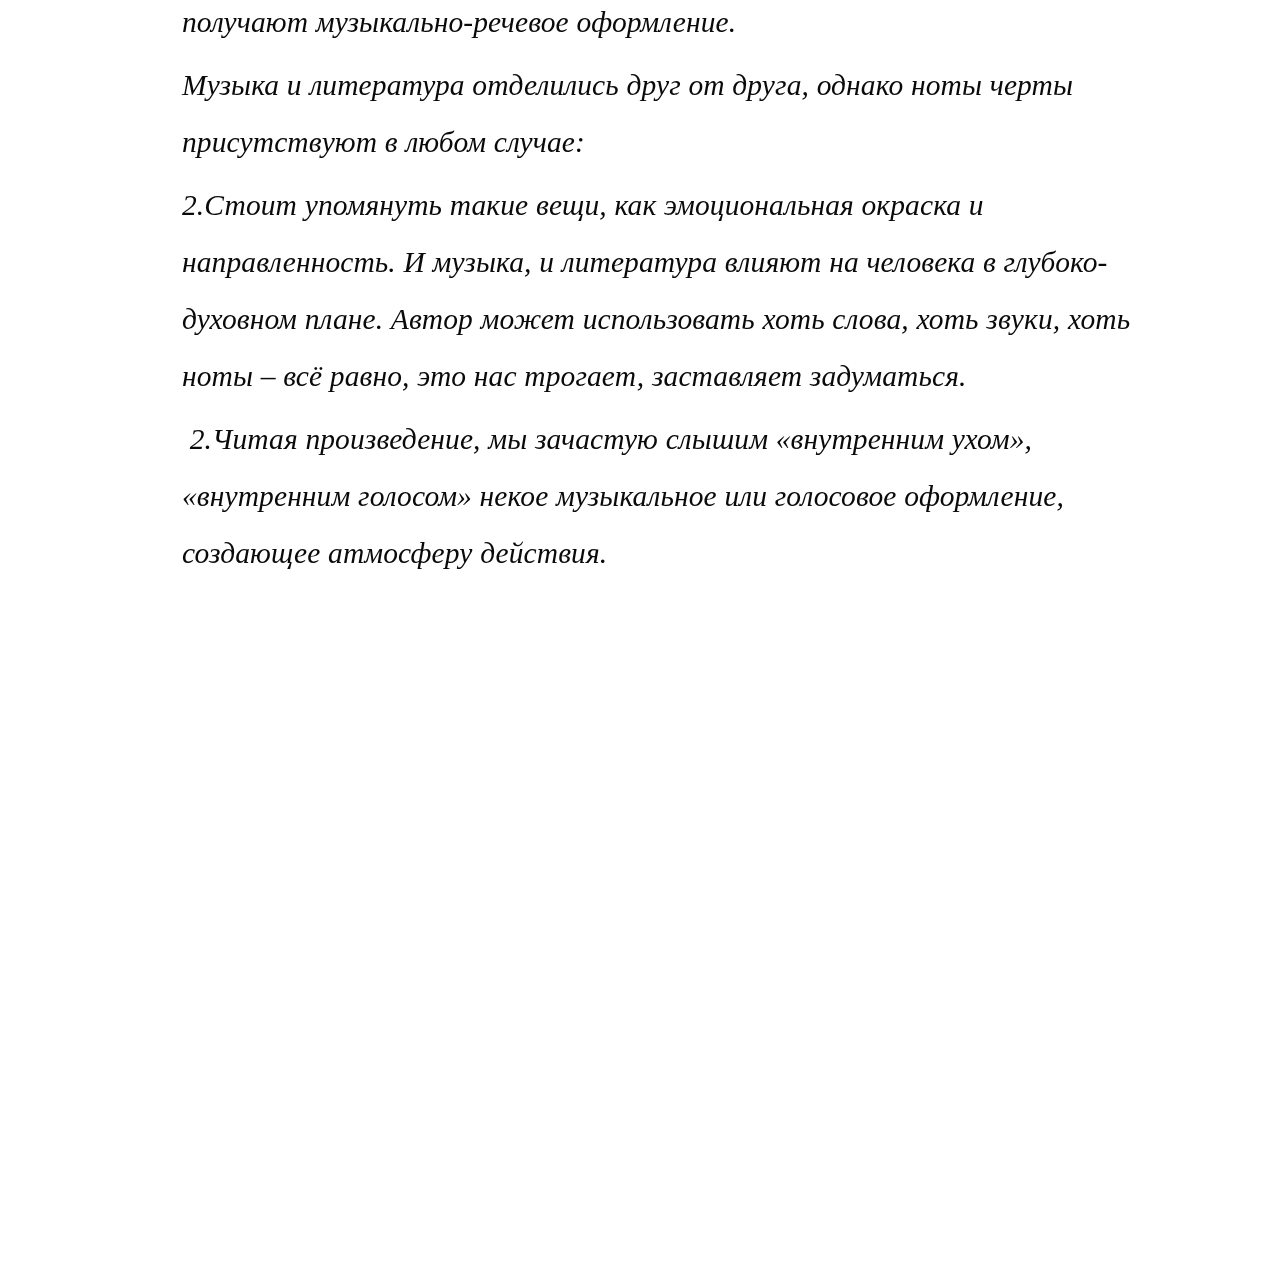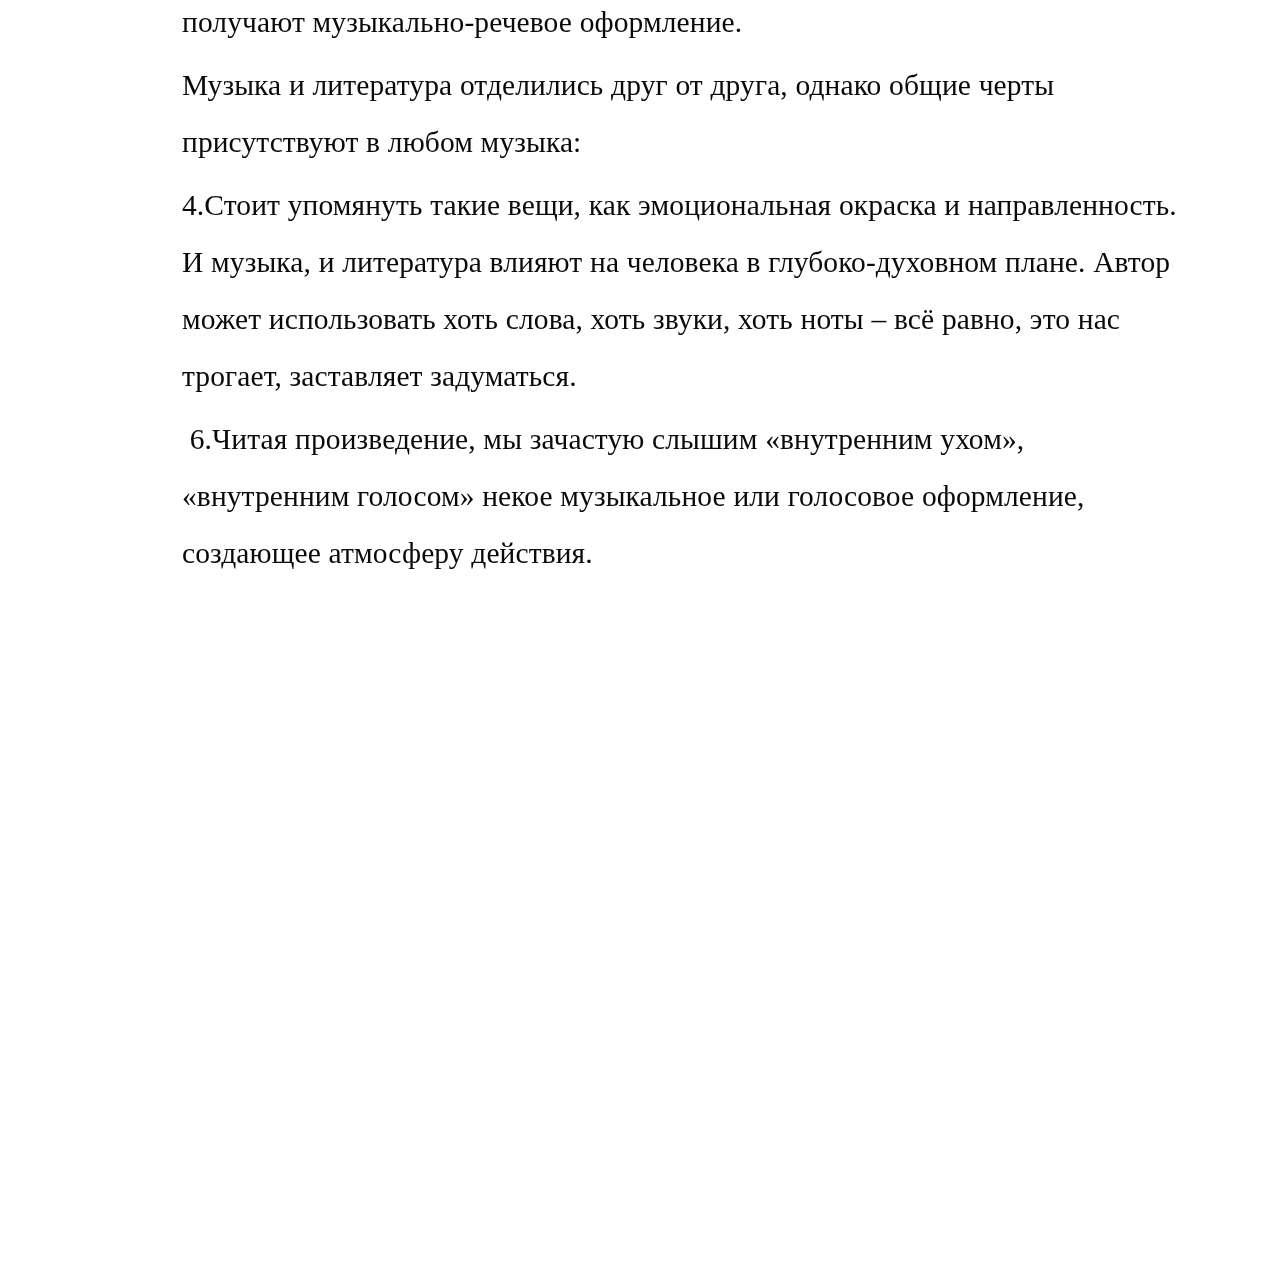--- a/index.html
+++ b/index.html
@@ -16,20 +16,21 @@
     color: #000000;
     -webkit-font-smoothing: antialiased;
   }
 
   .page {
     position: relative;
     width: 1256px;
     height: 1280px;
     background: #ffffff;
     box-sizing: border-box;
+    font-style: italic;
   }
 
   .doc-body {
     position: absolute;
     left: 182px;
     top: -6px;
     width: 1010px;
   }
 
   .para {
@@ -54,22 +55,22 @@
   }
 </style>
 </head>
 <body>
 
 <div class="page">
   <div class="doc-body">
 
     <p class="para">получают музыкально-речевое оформление.</p>
 
-    <p class="para">Музыка и литература отделились друг от друга, однако общие черты присутствуют в любом музыка:</p>
+    <p class="para">Музыка и литература отделились друг от друга, однако ноты черты присутствуют в любом случае:</p>
 
 
-    <p class="para">4.Стоит упомянуть такие вещи, как эмоциональная окраска и направленность. И музыка, и литература влияют на человека в глубоко-духовном плане. Автор может использовать хоть слова, хоть звуки, хоть ноты – всё равно, это нас трогает, заставляет задуматься.</p>
+    <p class="para">2.Стоит упомянуть такие вещи, как эмоциональная окраска и направленность. И музыка, и литература влияют на человека в глубоко-духовном плане. Автор может использовать хоть слова, хоть звуки, хоть ноты – всё равно, это нас трогает, заставляет задуматься.</p>
 
-    <p class="para"> 6.Читая произведение, мы зачастую слышим «внутренним ухом», «внутренним голосом» некое музыкальное или голосовое оформление, создающее атмосферу действия.</p>
+    <p class="para"> 2.Читая произведение, мы зачастую слышим «внутренним ухом», «внутренним голосом» некое музыкальное или голосовое оформление, создающее атмосферу действия.</p>
 
     <div class="spacer-bottom"></div>
   </div>
 </div>
 
 </body></html>

